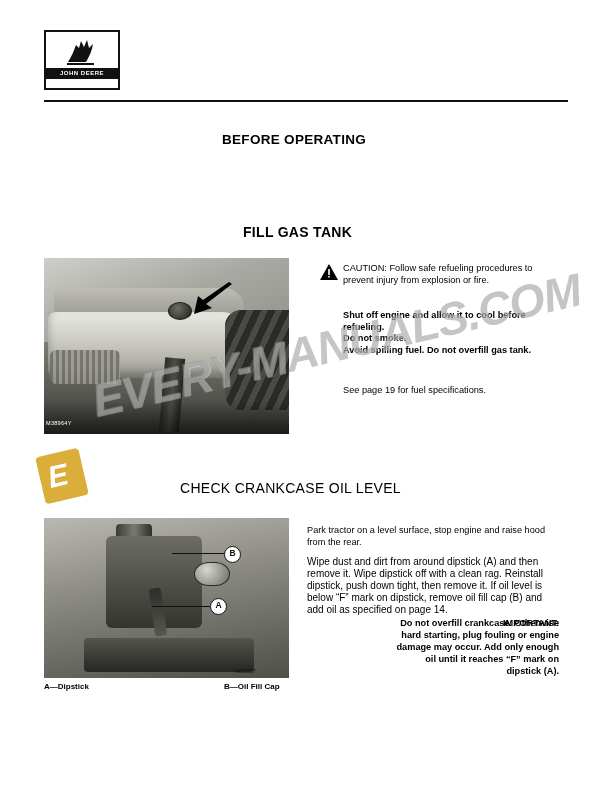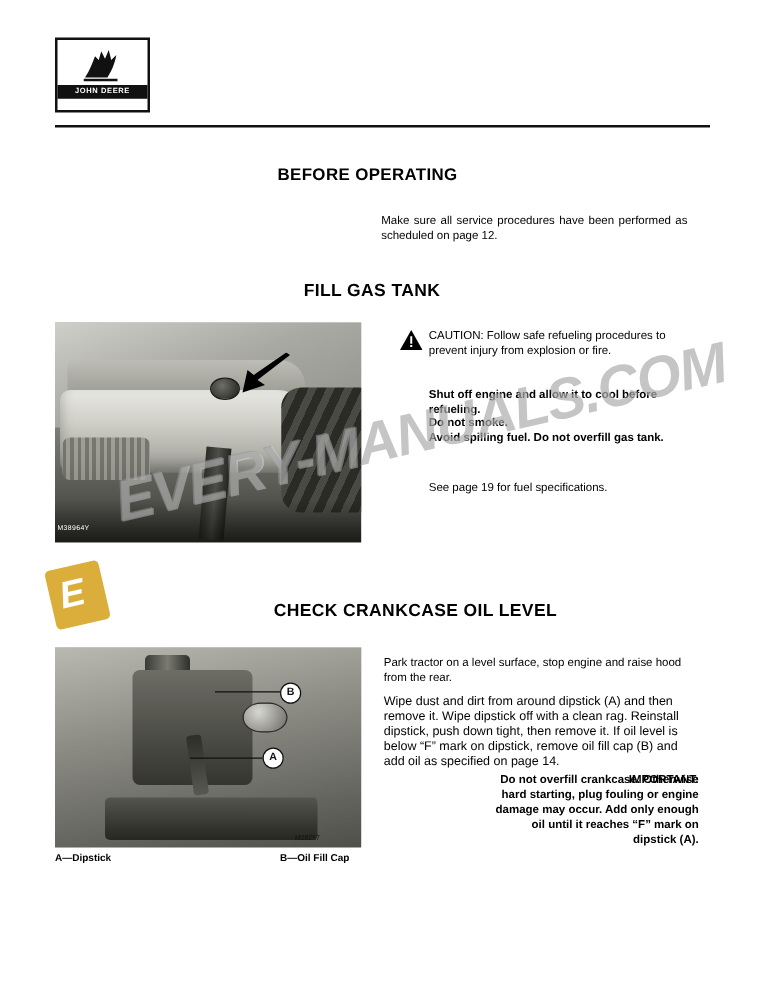--- a/index.html
+++ b/index.html
@@ -103,23 +103,22 @@
     top: 224px;
     font-size: 14px;
     font-weight: bold;
     letter-spacing: 0.3px;
   }
   .sec-crank {
     position: absolute;
     left: 180px;
     top: 480px;
     font-size: 14px;
-    font-weight: bold;
+    font-weight: normal;
     letter-spacing: 0.3px;
-    margin-left: 39px;
   }
 
   
   .photo1 {
     position: absolute;
     left: 44px;
     top: 258px;
     width: 245px;
     height: 176px;
     overflow: hidden;
@@ -449,21 +448,20 @@
       <svg class="logo-deer" viewBox="0 0 40 32">
         <path d="M6 26 C10 20, 12 14, 14 9 L17 12 L19 5 L22 11 L25 4 L27 12 L31 8 C30 15, 27 21, 24 26 Z" fill="#111"></path>
         <rect x="5" y="27" width="27" height="2" fill="#111"></rect>
       </svg>
       <div class="logo-text">JOHN DEERE</div>
     </div>
   </div>
   <div class="header-rule"></div>
 
   <div class="sec-before">BEFORE OPERATING</div>
-  <div class="para-before">Make sure all service procedures have been performed as scheduled on page 12.</div>
 
   <div class="sec-fill">FILL GAS TANK</div>
 
   <div class="photo1">
     <div class="sky"></div>
     <div class="ground"></div>
     <div class="hood2"></div>
     <div class="hood"></div>
     <div class="grill"></div>
     <div class="cap"></div>

